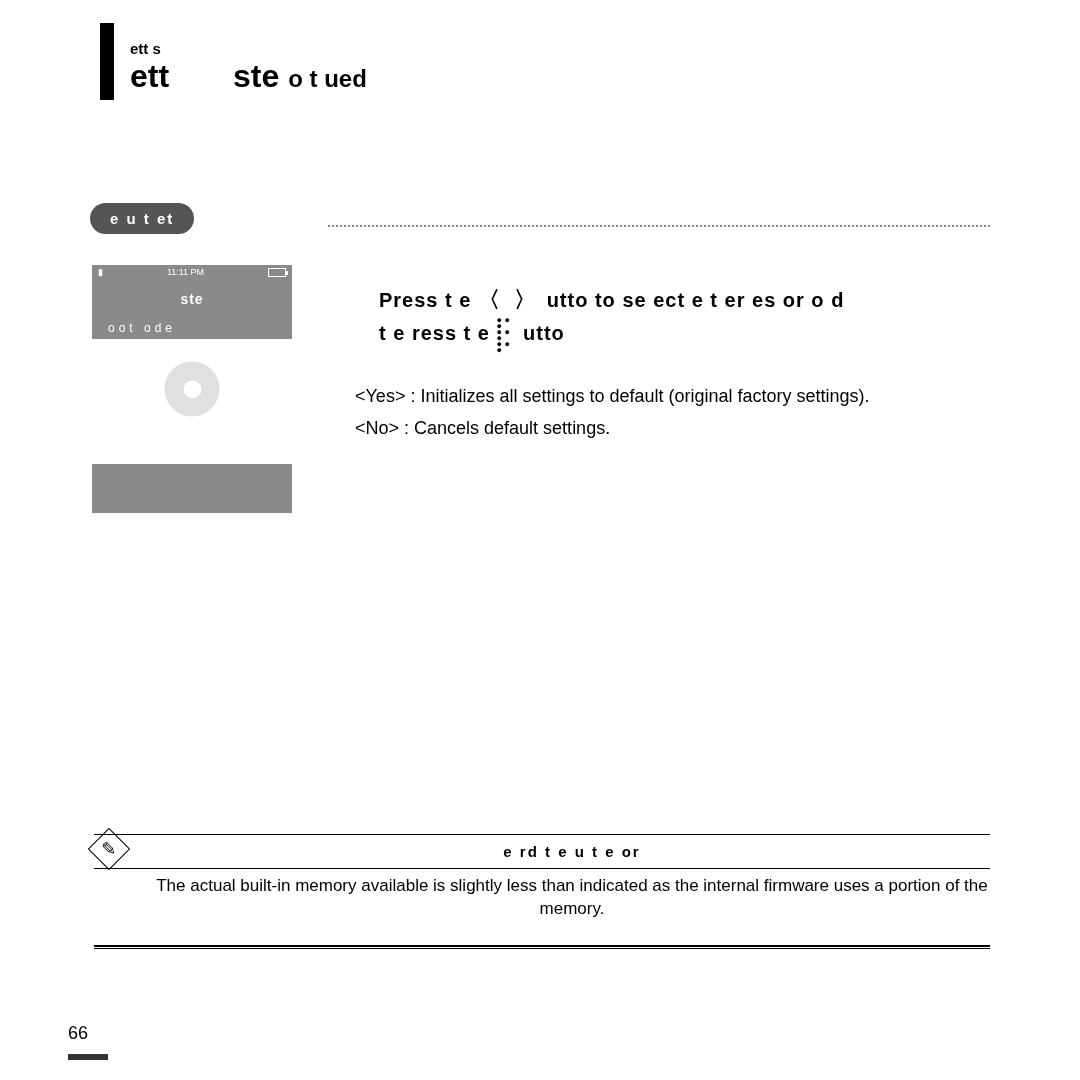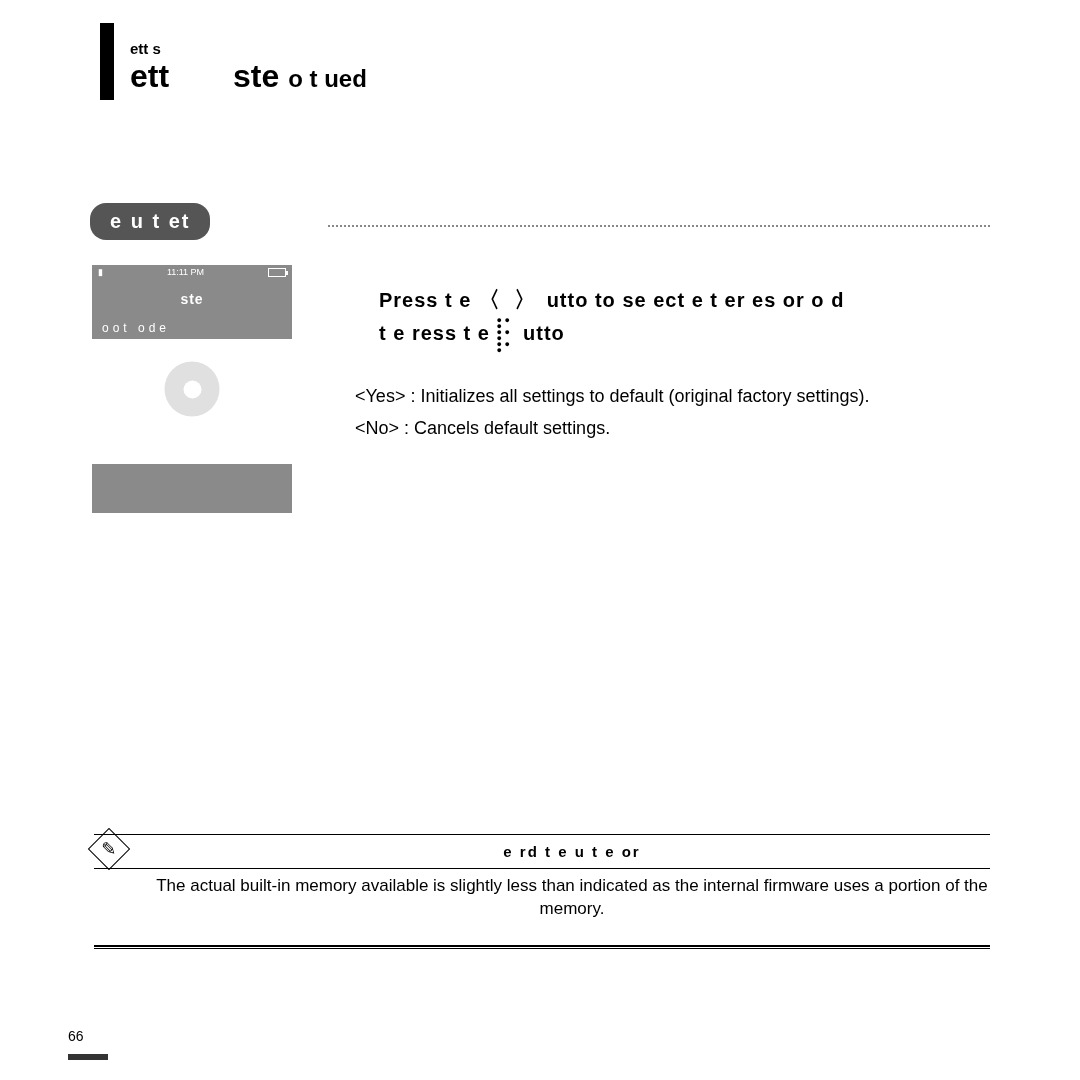--- a/index.html
+++ b/index.html
@@ -37,21 +37,21 @@
   .title-part-1 { letter-spacing: 0px; }
   .title-part-2 { margin-left: 55px; }
   .title-part-3 { font-size: 24px; }
   .section-pill {
     position: absolute;
     left: 90px;
     top: 203px;
     background: #555;
     color: #fff;
     font-weight: bold;
-    font-size: 20px;
+    font-size: 15px;
     padding: 7px 20px;
     border-radius: 16px;
     letter-spacing: 2px;
   }
   .dots {
     position: absolute;
     left: 328px;
     top: 225px;
     right: 90px;
     height: 1px;
@@ -83,21 +83,21 @@
     color: #fff;
     font-weight: bold;
     font-size: 14px;
     letter-spacing: 1px;
     padding: 12px 0 10px;
   }
   .device-option {
     text-align: left;
     color: #fff;
     font-size: 12px;
-    padding: 4px 10px;
+    padding: 4px 16px;
     letter-spacing: 4px;
   }
   .device-gear-area {
     background: #fff;
     height: 125px;
     position: relative;
   }
   .gear {
     position: absolute;
     left: 50%; top: 40%;
@@ -176,21 +176,21 @@
     line-height: 1.35;
   }
   .double-line {
     border-bottom: 3px double #000;
     height: 0;
   }
   .page-num {
     position: absolute;
     left: 68px;
     bottom: 36px;
-    font-size: 14px;
+    font-size: 18px;
   }
   .bottom-bar {
     position: absolute;
     left: 68px;
     bottom: 20px;
     width: 40px;
     height: 6px;
     background: #333;
   }
 </style>

